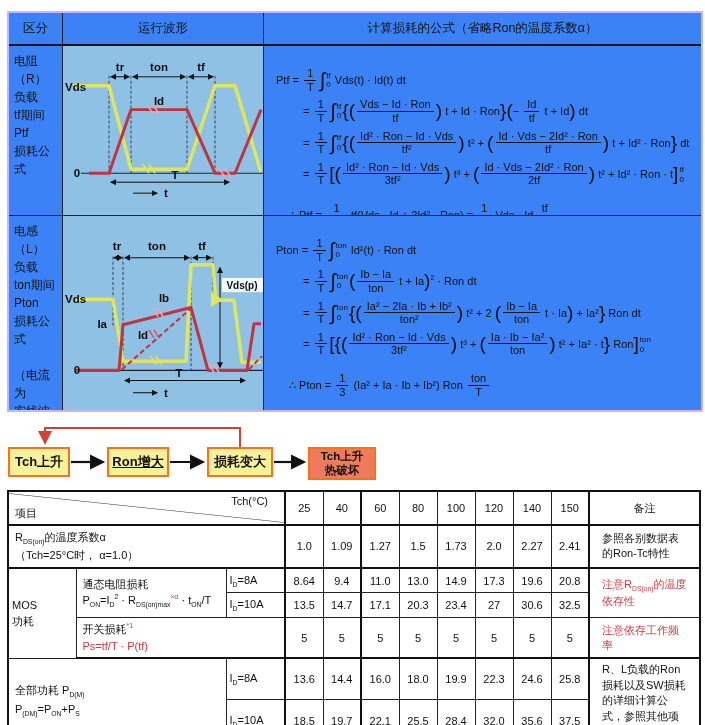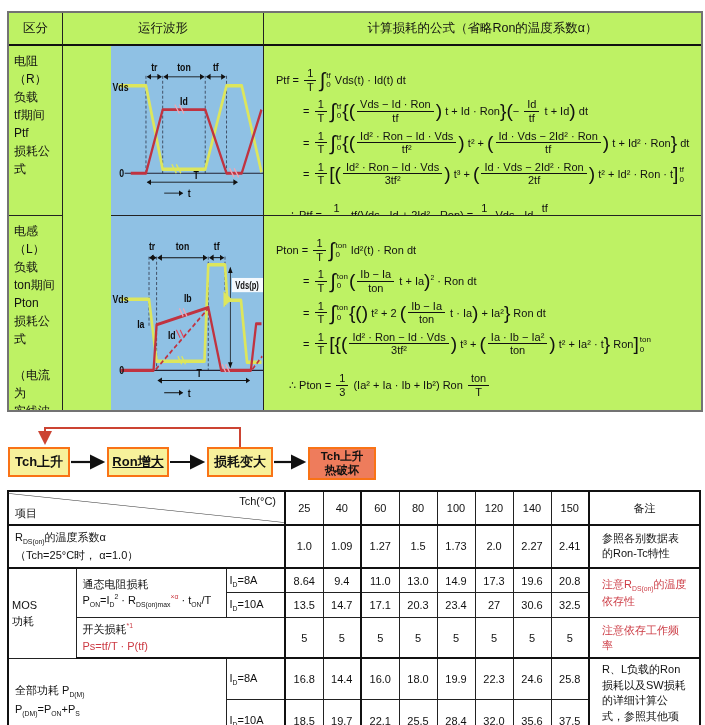--- a/index.html
+++ b/index.html
@@ -3,26 +3,26 @@
 <meta charset="utf-8">
 <style>
   html,body{margin:0;padding:0;background:#fff;}
   body{width:705px;height:725px;position:relative;font-family:"Liberation Sans",sans-serif;color:#111;}
   .pre{white-space:pre-line;}
   .red{color:#cc3b44;}
   sub{font-size:0.62em;}
   sup{font-size:0.62em;}
 
   
-  #t1{position:absolute;left:7px;top:11px;width:692px;height:397px;border:2px solid #737373;
-      display:grid;grid-template-columns:54px 201px 1fr;grid-template-rows:33px 170px 1fr;background:#bef264;}
+  #t1{position:absolute;left:7px;top:11px;width:692px;height:397px;border:2px solid #c4b5fd;
+      display:grid;grid-template-columns:54px 201px 1fr;grid-template-rows:33px 170px 1fr;background:#3b82f6;}
   .t1c{border-right:1px solid #222;border-bottom:1px solid #222;box-sizing:border-box;overflow:hidden;}
   .t1h{display:flex;align-items:center;justify-content:center;font-size:12.5px;border-bottom:2px solid #111;}
   .t1lab{padding:6px 3px 0 5px;font-size:12px;line-height:1.5;white-space:pre-line;}
-  .wavecell{background:#8fc1e4;position:relative;margin-left:48px;}
+  .wavecell{background:#8fc1e4;position:relative;}
   .wavecell svg{display:block;width:100%;height:100%;}
   .fcell{padding:17px 2px 2px 12px;}
   .nor{border-right:none;} .nob{border-bottom:none;}
 
   
   .fl{font-size:11px;margin:5px 0;line-height:1.25;}
   .cont{margin-left:27px;} .concl{margin-left:13px;margin-top:15px;}
   .frac{display:inline-flex;flex-direction:column;align-items:center;vertical-align:middle;
         margin:0 2px;line-height:1.15;text-align:center;position:relative;top:-1px;}
   .frac .fn{padding:0 3px;border-bottom:1px solid #111;display:block;}
@@ -45,21 +45,21 @@
   #t2{position:absolute;left:7px;top:490px;border-collapse:collapse;table-layout:fixed;
       width:694px;font-size:11px;background:#fff;border:2px solid #111;}
   #t2 td{border:1px solid #222;padding:1px 3px;vertical-align:middle;box-sizing:border-box;}
   #t2 .num{text-align:center;}
   #t2 .bl2{border-left-width:2px;border-left-color:#111;}
   #t2 .bb2{border-bottom-width:2px;border-bottom-color:#111;}
   #t2 .desc{padding:3px 6px;line-height:1.5;}
   #t2 .remark{padding:3px 12px;line-height:1.4;border-radius:10px;}
   .cornercell{position:relative;height:32px;}
   .cornercell svg{position:absolute;left:0;top:0;width:100%;height:100%;}
-  .corner-top{position:absolute;top:3px;right:8px;}
+  .corner-top{position:absolute;top:3px;right:16px;}
   .corner-bottom{position:absolute;bottom:3px;left:6px;}
   .moscell{white-space:pre-line;vertical-align:top;padding:5px 4px 0 8px;line-height:1.5;}
 </style>
 </head>
 <body>
 
 <div id="t1">
   <div class="t1c t1h">区分</div>
   <div class="t1c t1h">运行波形</div>
   <div class="t1c t1h nor">计算损耗的公式（省略Ron的温度系数α）</div>
@@ -259,21 +259,24 @@
         </span><span> t + Ia</span><span class="bigb">)</span><sup>2</sup><span> · Ron dt</span></div>
     <div class="fl cont"><span>= </span><span class="frac">
           <span class="fn">1</span>
           <span class="fd">T</span>
         </span><span class="intg">
           <span class="ig">∫</span>
           <span class="lims">
             <span>ton</span>
             <span>0</span>
           </span>
-        </span><span class="bigb">{</span><span class="bigb">(</span><span class="bigb">)</span><span> t² + 2 </span><span class="bigb">(</span><span class="frac">
+        </span><span class="bigb">{</span><span class="bigb">(</span><span class="frac">
+          <span class="fn">Ia² − 2Ia · Ib + Ib²</span>
+          <span class="fd">ton²</span>
+        </span><span class="bigb">)</span><span> t² + 2 </span><span class="bigb">(</span><span class="frac">
           <span class="fn">Ib − Ia</span>
           <span class="fd">ton</span>
         </span><span> t · Ia</span><span class="bigb">)</span><span> + Ia²</span><span class="bigb">}</span><span> Ron dt</span></div>
     <div class="fl cont"><span>= </span><span class="frac">
           <span class="fn">1</span>
           <span class="fd">T</span>
         </span><span class="bigb">[</span><span class="bigb">{</span><span class="bigb">(</span><span class="frac">
           <span class="fn">Id² · Ron − Id · Vds</span>
           <span class="fd">3tf²</span>
         </span><span class="bigb">)</span><span> t³ + </span><span class="bigb">(</span><span class="frac">
@@ -410,21 +413,21 @@
     <td class="num bb2">5</td>
     <td class="num bb2">5</td>
     <td class="remark bl2 bb2"><span class="red">注意依存工作频率</span></td>
   </tr>
   <tr style="height:32px">
     <td colspan="2" rowspan="2" class="desc">
       <div><span>全部功耗 P</span><sub>D(M)</sub></div>
       <div><span>P</span><sub>(DM)</sub><span>=P</span><sub>ON</sub><span>+P</span><sub>S</sub></div>
     </td>
     <td><span>I</span><sub>D</sub><span>=8A</span></td>
-    <td class="num bl2">16.8</td>
+    <td class="num bl2">13.6</td>
     <td class="num">14.4</td>
     <td class="num bl2">16.0</td>
     <td class="num">18.0</td>
     <td class="num">19.9</td>
     <td class="num">22.3</td>
     <td class="num">24.6</td>
     <td class="num">25.8</td>
     <td rowspan="2" class="remark bl2">R、L负载的Ron损耗以及SW损耗的详细计算公式，参照其他项目</td>
   </tr>
   <tr style="height:34px">

